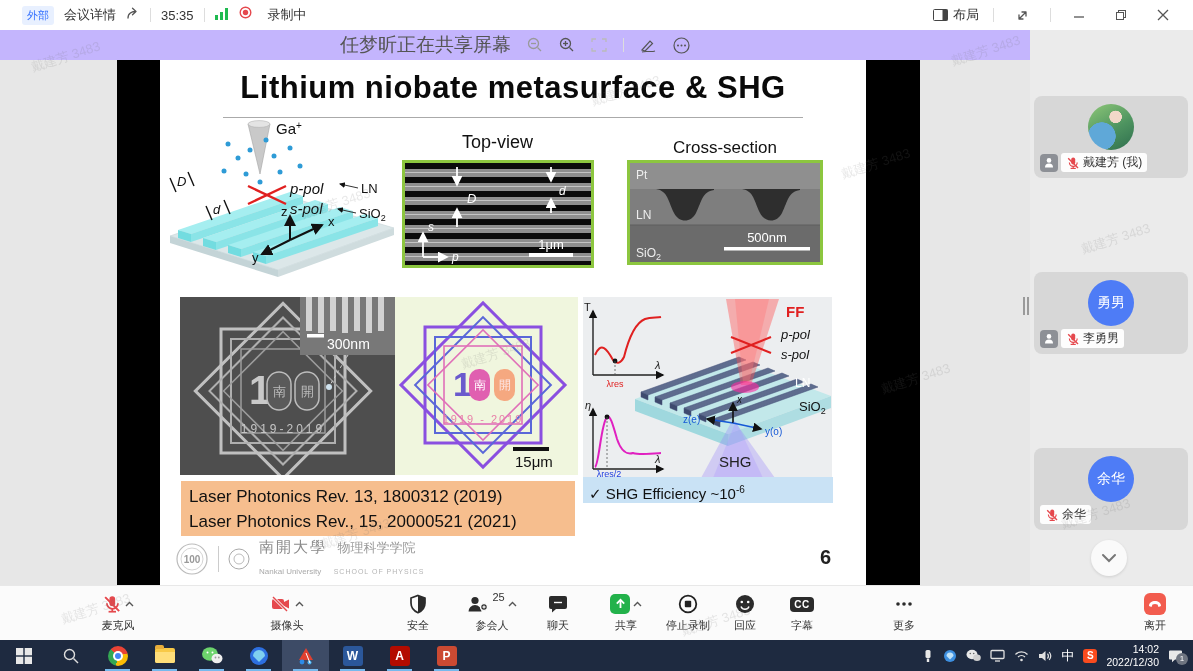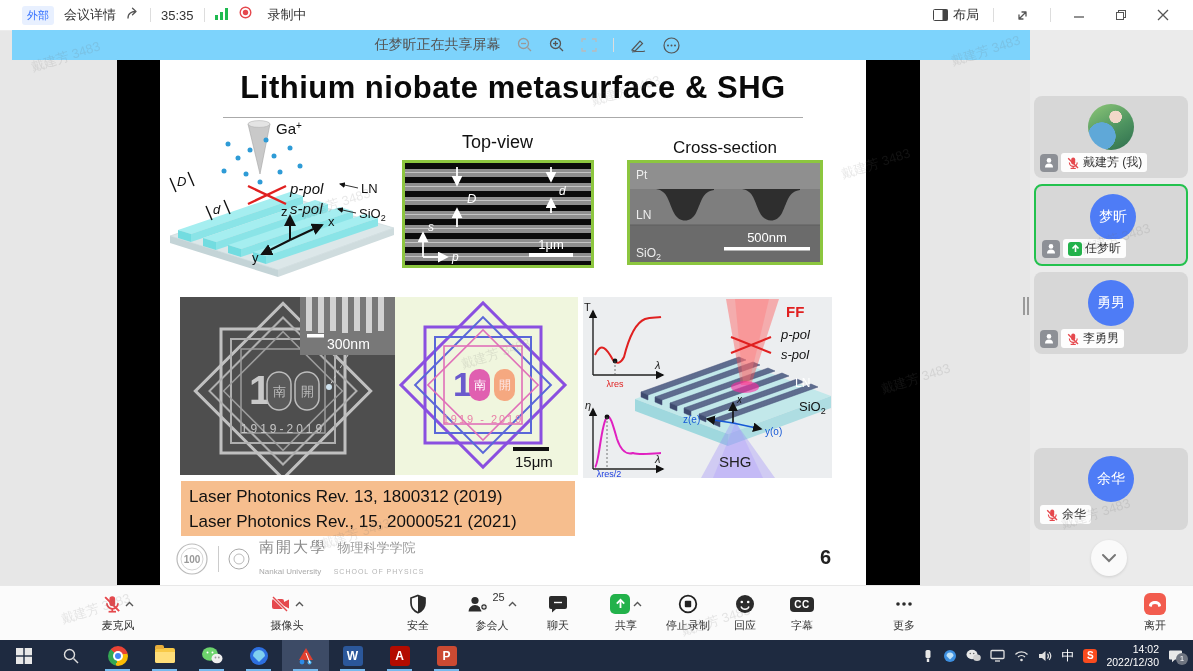--- a/index.html
+++ b/index.html
@@ -8,22 +8,22 @@
   
   .topbar{position:absolute;left:0;top:0;width:1193px;height:30px;background:#fff;
     border-bottom:1px solid #ECECEC;display:flex;align-items:center;font-size:13px;color:#333;}
   .tb-left{display:flex;align-items:center;gap:10px;padding-left:22px;flex:1;}
   .badge-ext{background:#E8F0FF;color:#3370FF;font-size:11px;padding:2px 5px;border-radius:3px;}
   .vdiv{width:1px;height:14px;background:#DDD;}
   .tb-right{display:flex;align-items:center;gap:14px;padding-right:16px;}
   .winbtn{width:28px;height:24px;display:flex;align-items:center;justify-content:center;cursor:pointer;}
   .rec-dot{display:flex;align-items:flex-start;gap:16px;}
   
-  .sharebar{position:absolute;left:0;top:30px;width:1030px;height:30px;background:#7dd3fc;
-    display:flex;align-items:center;justify-content:center;gap:16px;font-size:14px;color:#555;margin-left:12px;}
+  .sharebar{position:absolute;left:0;top:30px;width:1030px;height:30px;background:#c4b5fd;
+    display:flex;align-items:center;justify-content:center;gap:16px;font-size:19px;color:#555;}
   .sharebar .ic{display:flex;align-items:center;cursor:pointer;}
   
   .mainarea{position:absolute;left:0;top:60px;width:1030px;height:525px;background:#E7E7E7;}
   .blackbg{position:absolute;left:117px;top:0;width:803px;height:525px;background:#000;}
   .slide{position:absolute;left:160px;top:60px;width:706px;height:525px;background:#fff;}
   .slide-title{position:absolute;left:0;top:10px;width:706px;text-align:center;
     font-size:31px;font-weight:800;color:#0a0a0a;letter-spacing:0.5px;}
   .title-rule{position:absolute;left:63px;top:57px;width:580px;height:1px;background:#AAA;}
   .figcap{position:absolute;text-align:center;font-size:18px;color:#111;}
   .greenbox{position:absolute;border:3px solid #8CC63F;box-sizing:border-box;}
@@ -436,20 +436,24 @@
     <circle cx="24" cy="120" r="2.4" fill="#111"></circle>
     <line x1="24" y1="120" x2="24" y2="172" stroke="#555" stroke-width="0.8" stroke-dasharray="2,2"></line>
     <text x="26" y="180" font-size="9" fill="#2040E0" text-anchor="middle">λres/2</text>
   </svg>
 
   <div class="cite-box">
     <div>Laser Photonics Rev. 13, 1800312 (2019)</div>
     <div>Laser Photonics Rev., 15, 20000521  (2021)</div>
   </div>
 
+  <div class="note-box">
+    <span>✓</span>
+    <span>SHG Efficiency ~10</span><sup style="font-size:10px">-6</sup>
+  </div>
 
   <div class="slide-footer">
     <svg width="36" height="36" viewBox="0 0 36 36">
       <circle cx="18" cy="18" r="15" stroke="#BBB" fill="none" stroke-width="1.2"></circle>
       <circle cx="18" cy="18" r="11" stroke="#C9C9C9" fill="none" stroke-width="0.8"></circle>
       <text x="18" y="22" font-size="10" fill="#999" text-anchor="middle" font-weight="bold">100</text>
     </svg>
     <div style="width:1px;height:26px;background:#CCC;"></div>
     <svg width="24" height="24" viewBox="0 0 24 24">
       <circle cx="12" cy="12" r="10" stroke="#AAA" fill="none" stroke-width="1"></circle>
@@ -481,41 +485,20 @@
         </span>
       <span class="npill">
         <svg width="14" height="14" viewBox="0 0 14 14">
             <use href="#i-micoff"></use>
           </svg>
         <span>戴建芳 (我)</span>
       </span>
     </div>
   </div>
 
-  <div class="tile active" style="top:154px">
-    <div class="avatar">
-        <span>梦昕</span>
-      </div>
-    <div class="nameline">
-      <span class="pbadge">
-          <svg width="10" height="11" viewBox="0 0 10 11">
-            <use href="#i-person"></use>
-          </svg>
-        </span>
-      <span class="npill">
-        <span class="shic">
-            <svg width="9" height="10" viewBox="0 0 9 10">
-              <line x1="4.5" y1="8" x2="4.5" y2="2" stroke="#fff" stroke-width="1.6"></line>
-              <polyline points="1.5,4.5 4.5,1.5 7.5,4.5" stroke="#fff" stroke-width="1.6" fill="none"></polyline>
-            </svg>
-          </span>
-        <span>任梦昕</span>
-      </span>
-    </div>
-  </div>
 
   <div class="tile" style="top:242px">
     <div class="avatar">
         <span>勇男</span>
       </div>
     <div class="nameline">
       <span class="pbadge">
           <svg width="10" height="11" viewBox="0 0 10 11">
             <use href="#i-person"></use>
           </svg>

